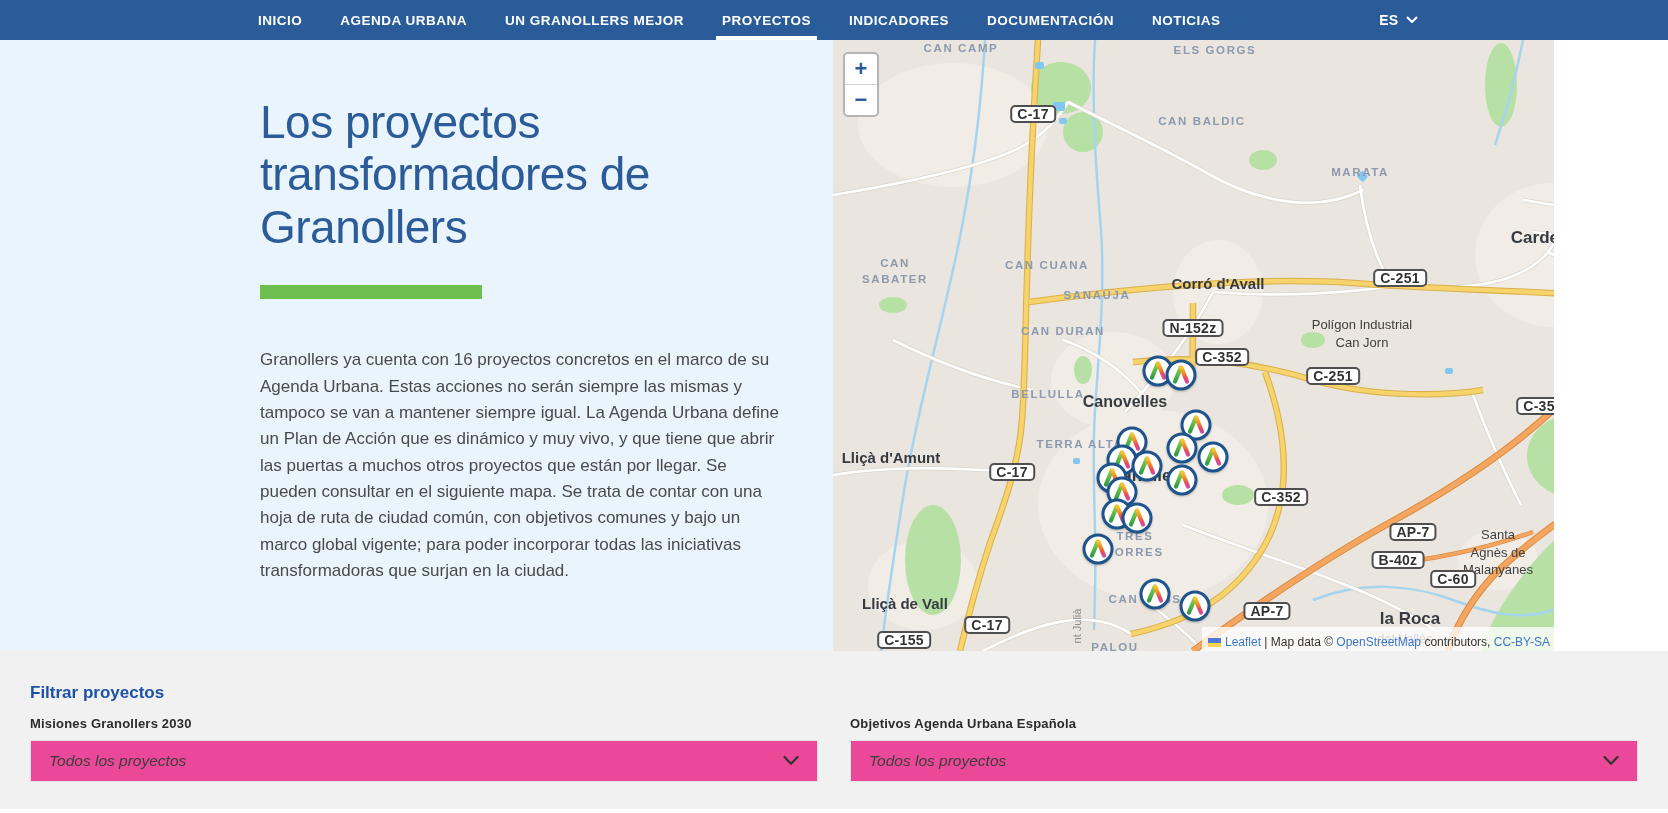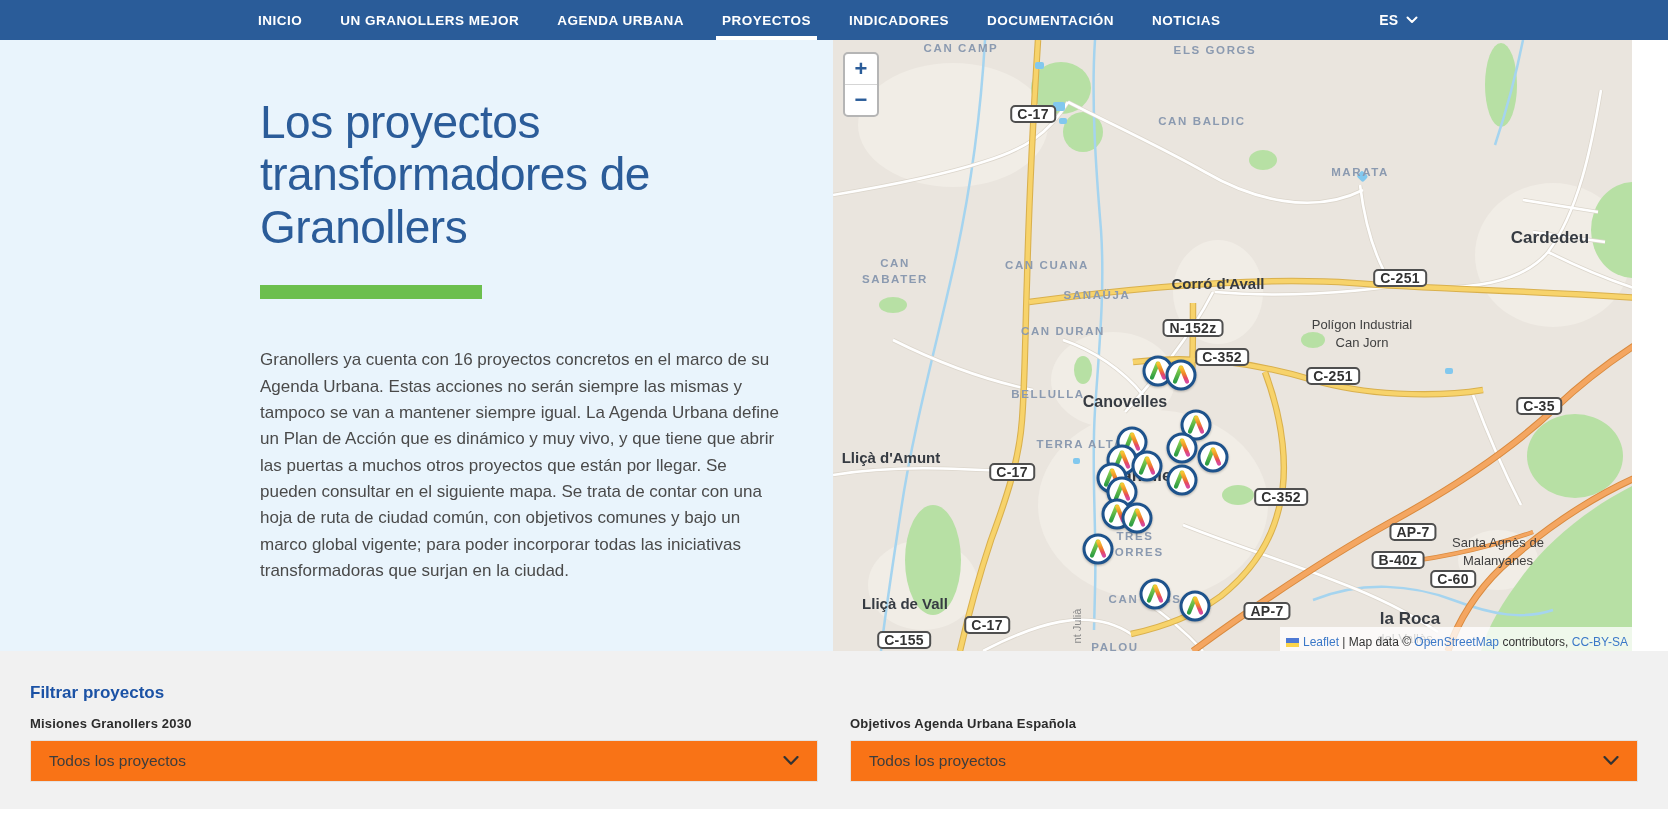--- a/index.html
+++ b/index.html
@@ -15,21 +15,21 @@
         font-size:14px;font-weight:700;cursor:pointer;}
 
   
   .content{display:flex;height:611px;}
   .hero{width:833px;box-sizing:border-box;background:#e9f4fc;padding:56px 40px 0 260px;}
   .hero h1{margin:0;max-width:545px;font-size:46px;line-height:1.14;font-weight:400;color:#2b5c99;letter-spacing:-.5px;}
   .greenbar{width:222px;height:14px;background:#6cbf4d;margin-top:32px;}
   .hero p{max-width:528px;margin:48px 0 0;font-size:17px;line-height:1.55;color:#4a4a4a;}
 
   
-  .map{position:relative;width:799px;height:611px;background:#eae5de;overflow:hidden;cursor:grab;}
+  .map{position:relative;width:721px;height:611px;background:#eae5de;overflow:hidden;cursor:grab;}
   .basemap{position:absolute;left:0;top:0;width:835px;height:611px;}
   .area-label{position:absolute;transform:translate(-50%,-50%);color:#8b9ab0;font-size:11.5px;font-weight:700;
               letter-spacing:1.6px;white-space:pre-line;text-align:center;line-height:1.35;}
   .town-label{position:absolute;transform:translate(-50%,-50%);color:#363b42;font-weight:700;white-space:nowrap;}
   .locality-label{position:absolute;transform:translate(-50%,-50%);color:#404040;font-size:13px;
                   text-align:center;white-space:pre-line;line-height:1.35;}
   .vertical-label{transform:translate(-50%,-50%) rotate(-90deg);font-size:11px;color:#8a8a8a;}
   .road-badge{position:absolute;transform:translate(-50%,-50%);background:#fff;border:2px solid #4f4f4f;
               border-radius:5px;font-size:14px;font-weight:700;color:#333;padding:0 5px;line-height:14px;
               letter-spacing:.3px;white-space:nowrap;}
@@ -47,22 +47,22 @@
   .attribution a{color:#3b78c8;text-decoration:none;cursor:pointer;}
   .flag{width:13px;height:9px;display:inline-block;margin-right:4px;
         background:linear-gradient(#4e79d4 50%,#fbd44a 50%);}
 
   
   .filters{height:158px;background:#f1f1f1;box-sizing:border-box;padding:32px 30px 0;}
   .filters h2{margin:0;font-size:17px;font-weight:700;color:#1b52a5;}
   .fcols{display:flex;gap:32px;margin-top:13px;}
   .fgroup{flex:1;min-width:0;}
   .fgroup .flabel{display:block;font-size:13px;font-weight:700;color:#2b2b2b;margin-bottom:9px;letter-spacing:.2px;}
-  .select{height:40px;background:#f97316;border:1px solid #e2e2e2;display:flex;align-items:center;
-          justify-content:space-between;padding:0 18px;font-size:15.5px;color:#3d3d3d;cursor:pointer;}
+  .select{height:40px;background:#ec4899;border:1px solid #e2e2e2;display:flex;align-items:center;
+          justify-content:space-between;padding:0 18px;font-size:15.5px;color:#3d3d3d;cursor:pointer;font-style:italic;}
 </style>
 </head>
 <body>
 
 <svg width="0" height="0" style="position:absolute">
   <defs>
     <linearGradient id="gradGreen" x1="0" y1="0" x2="0" y2="1">
       <stop offset="0" stop-color="#8ed24a"></stop>
         <stop offset="1" stop-color="#2f9e44"></stop>
     </linearGradient>
@@ -77,22 +77,22 @@
       <line x1="15.7" y1="8.6" x2="10" y2="22.5" stroke="url(#gradGreen)" stroke-width="4.2" stroke-linecap="round"></line>
       <line x1="16.3" y1="8.6" x2="22" y2="22.5" stroke="url(#gradWarm)" stroke-width="4.2" stroke-linecap="round"></line>
     </g>
   </defs>
 </svg>
 
 <div class="page">
 
   <header class="nav">
     <a>INICIO</a>
+    <a>AGENDA URBANA</a>
     <a>UN GRANOLLERS MEJOR</a>
-    <a>AGENDA URBANA</a>
     <a class="active">PROYECTOS</a>
     <a>INDICADORES</a>
     <a>DOCUMENTACIÓN</a>
     <a>NOTICIAS</a>
     <div class="lang">
       <span>ES</span>
       <svg width="12" height="8" viewBox="0 0 12 8">
         <path d="M1.5,1.5 L6,6 L10.5,1.5" fill="none" stroke="#fff" stroke-width="2" stroke-linecap="round" stroke-linejoin="round"></path>
       </svg>
     </div>

